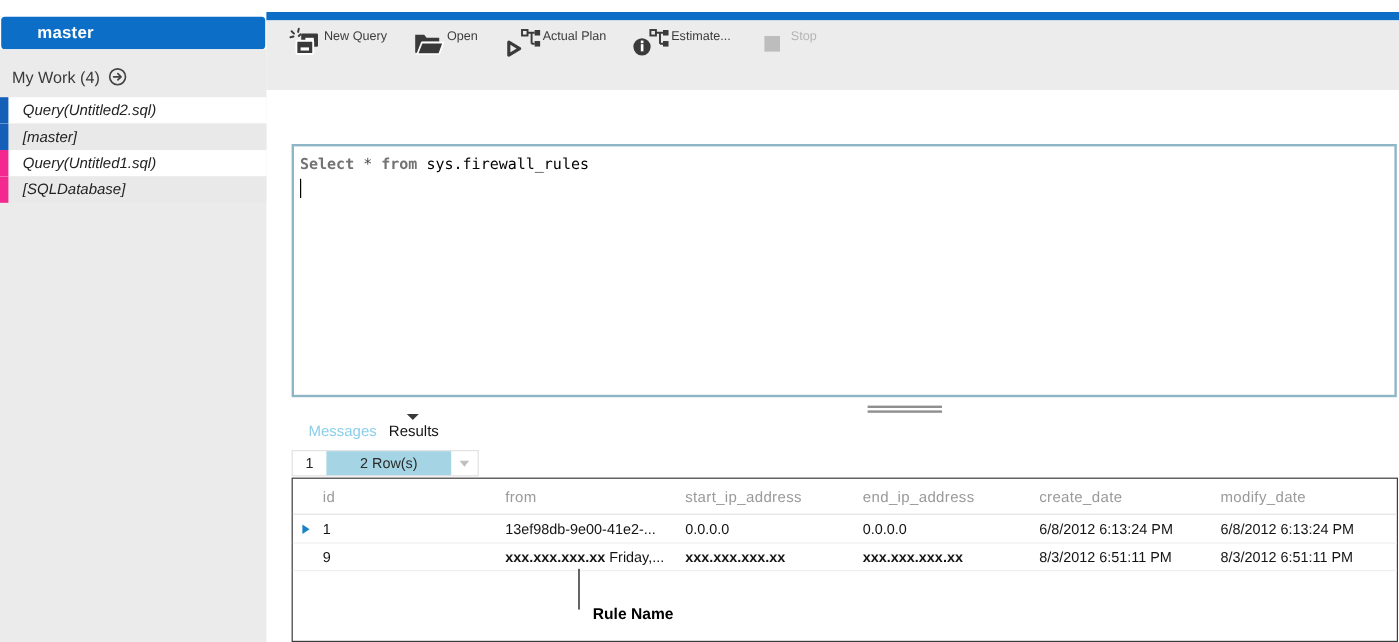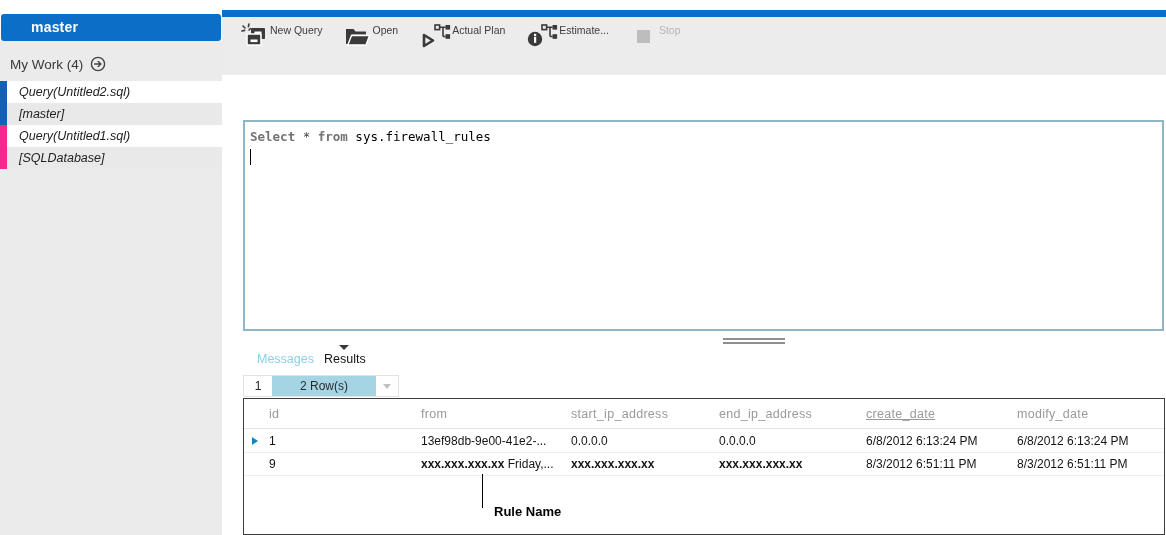--- a/index.html
+++ b/index.html
@@ -194,21 +194,21 @@
       <span class="dd-caret"></span>
     </div>
   </div>
 
   <div class="grid">
     <div class="grid-header" id="grid-header">
         <div class="col" style="left: 25px;">id</div>
         <div class="col" style="left: 177px;">from</div>
         <div class="col" style="left: 327px;">start_ip_address</div>
         <div class="col" style="left: 475px;">end_ip_address</div>
-        <div class="col" style="left: 622px; text-decoration: underline;">create_date</div>
+        <div class="col" style="left: 622px;">create_date</div>
         <div class="col" style="left: 773px;">modify_date</div>
       </div>
     <div id="grid-rows">
         <div class="grid-row" style="top: 31px;">
           <span class="row-indicator"></span>
           <div class="cell" style="left: 25px;"><span>1</span></div>
           <div class="cell" style="left: 177px;"><span>13ef98db-9e00-41e2-...</span></div>
           <div class="cell" style="left: 327px;"><span>0.0.0.0</span></div>
           <div class="cell" style="left: 475px;"><span>0.0.0.0</span></div>
           <div class="cell" style="left: 622px;"><span>6/8/2012 6:13:24 PM</span></div>

